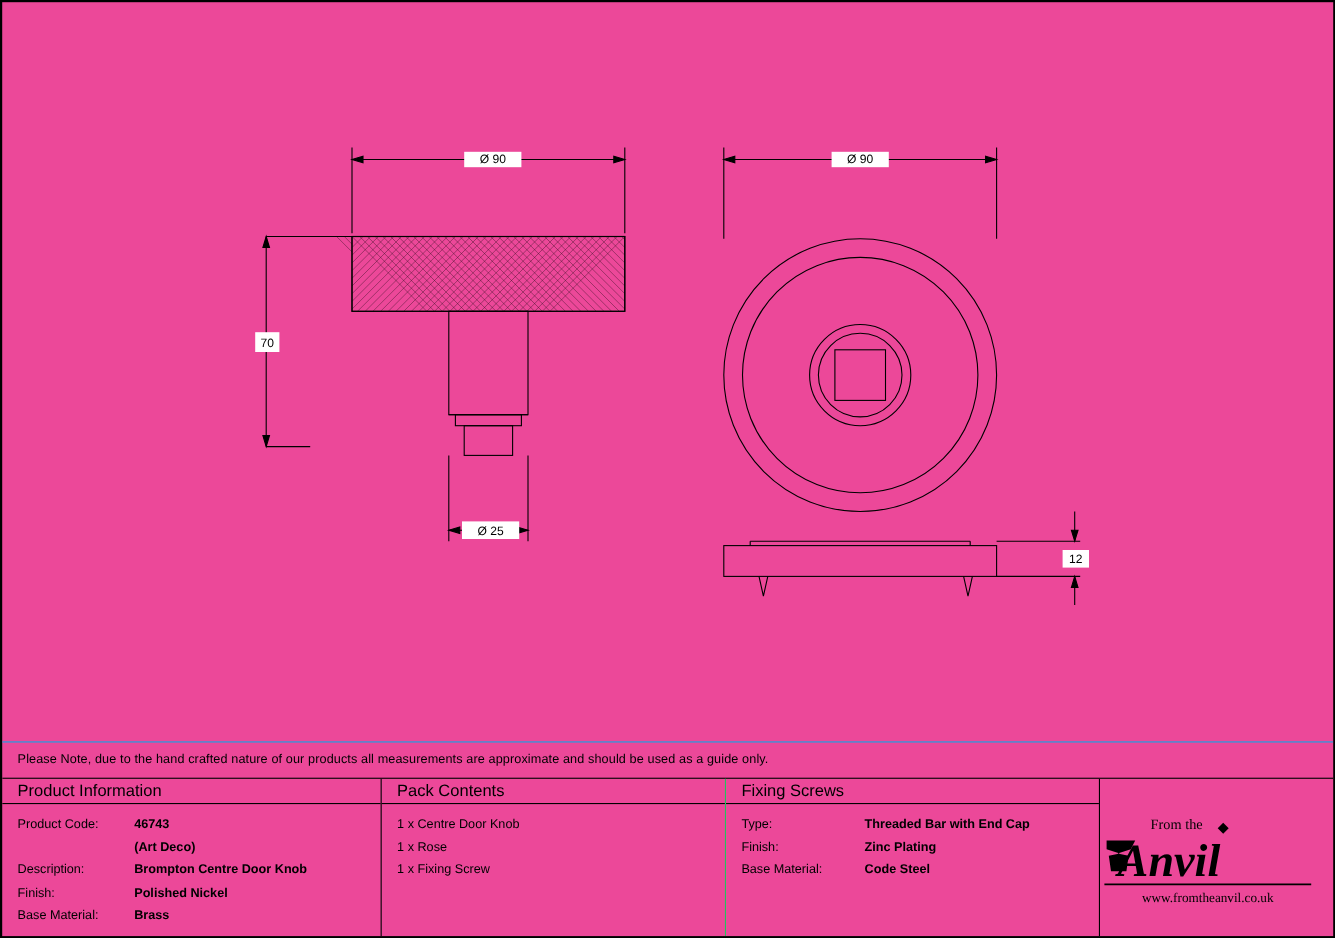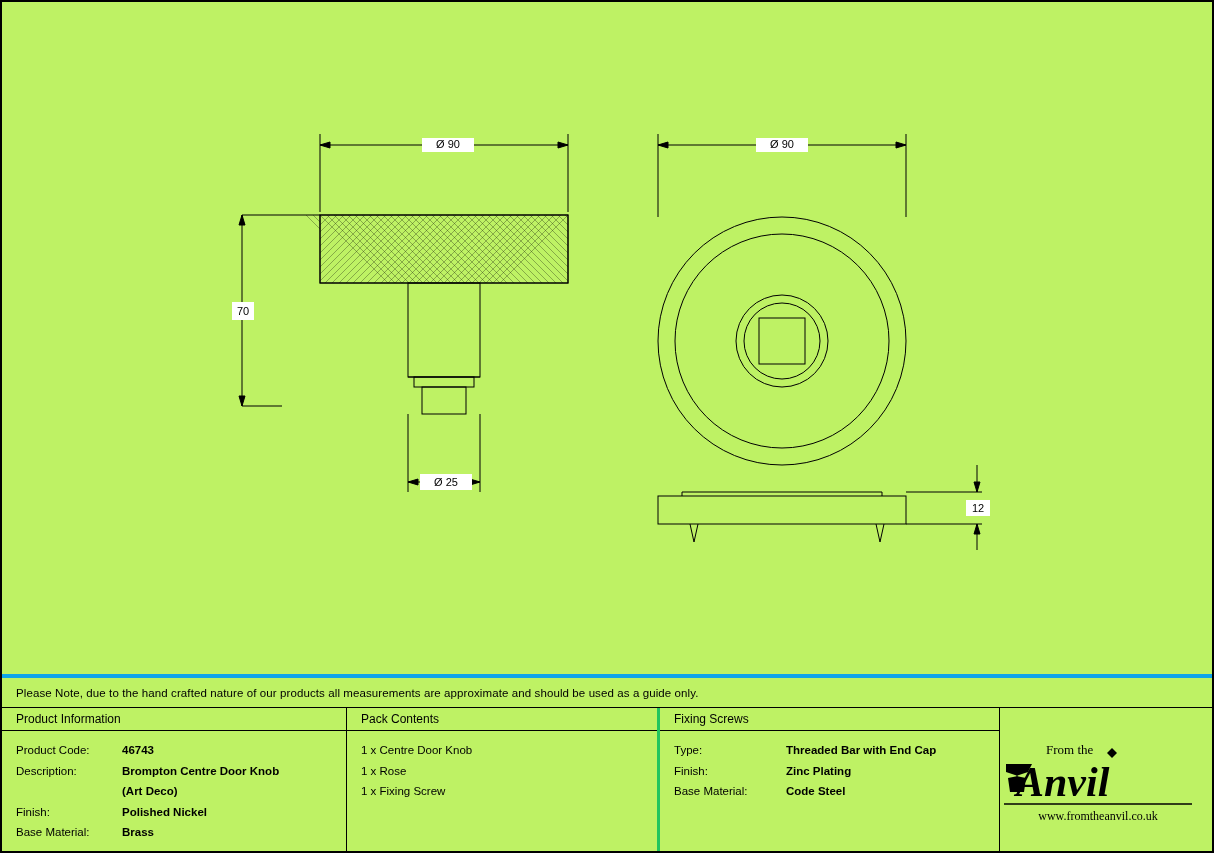--- a/index.html
+++ b/index.html
@@ -8,21 +8,21 @@
     background: #ffffff;
   }
   body {
     font-family: "Liberation Sans", sans-serif;
     color: #000000;
   }
   #sheet {
     position: relative;
     width: 1214px;
     height: 853px;
-    background: #bef264;
+    background: #ec4899;
     border: 2px solid #000000;
     box-sizing: border-box;
     overflow: hidden;
   }
 
   
   #drawing {
     position: absolute;
     left: 0; top: 0;
     width: 1210px;
@@ -40,21 +40,21 @@
     fill: #000000;
   }
 
   
   #note-row {
     position: absolute;
     left: 0;
     top: 672px;
     width: 1210px;
     height: 33px;
-    border-top: 4px solid #0ea5e9;
+    border-top: 1px solid #0ea5e9;
     box-sizing: border-box;
     display: flex;
     align-items: center;
   }
   #note-text {
     font-size: 11.5px;
     padding-left: 14px;
     letter-spacing: 0.1px;
   }
 
@@ -67,28 +67,28 @@
     height: 144px;
     border-top: 1px solid #000000;
     box-sizing: border-box;
     display: flex;
   }
   .panel {
     box-sizing: border-box;
     position: relative;
   }
   .panel.p1 { width: 345px; border-right: 1px solid #000000; }
-  .panel.p2 { width: 313px; border-right: 3px solid #22c55e; }
+  .panel.p2 { width: 313px; border-right: 1px solid #22c55e; }
   .panel.p3 { width: 340px; border-right: 1px solid #000000; }
   .panel.p4 { width: 211px; }
 
   .panel-head {
     height: 23px;
     line-height: 23px;
-    font-size: 12px;
+    font-size: 15px;
     padding-left: 14px;
     border-bottom: 1px solid #000000;
     box-sizing: border-box;
   }
   .panel-body {
     padding: 9px 0 0 14px;
     font-size: 11.5px;
   }
   .kv {
     display: flex;
@@ -289,27 +289,27 @@
 
   <div id="tables">
 
     <div class="panel p1">
       <div class="panel-head">Product Information</div>
       <div class="panel-body">
         <div class="kv">
           <span class="k">Product Code:</span>
           <span class="v">46743</span>
         </div>
-        <div class="kv">
-          <span class="k">Description:</span>
-          <span class="v">Brompton Centre Door Knob</span>
-        </div>
         <div class="kv indent">
           <span class="k"></span>
           <span class="v">(Art Deco)</span>
+        </div>
+        <div class="kv">
+          <span class="k">Description:</span>
+          <span class="v">Brompton Centre Door Knob</span>
         </div>
         <div class="kv">
           <span class="k">Finish:</span>
           <span class="v">Polished Nickel</span>
         </div>
         <div class="kv">
           <span class="k">Base Material:</span>
           <span class="v">Brass</span>
         </div>
       </div>

